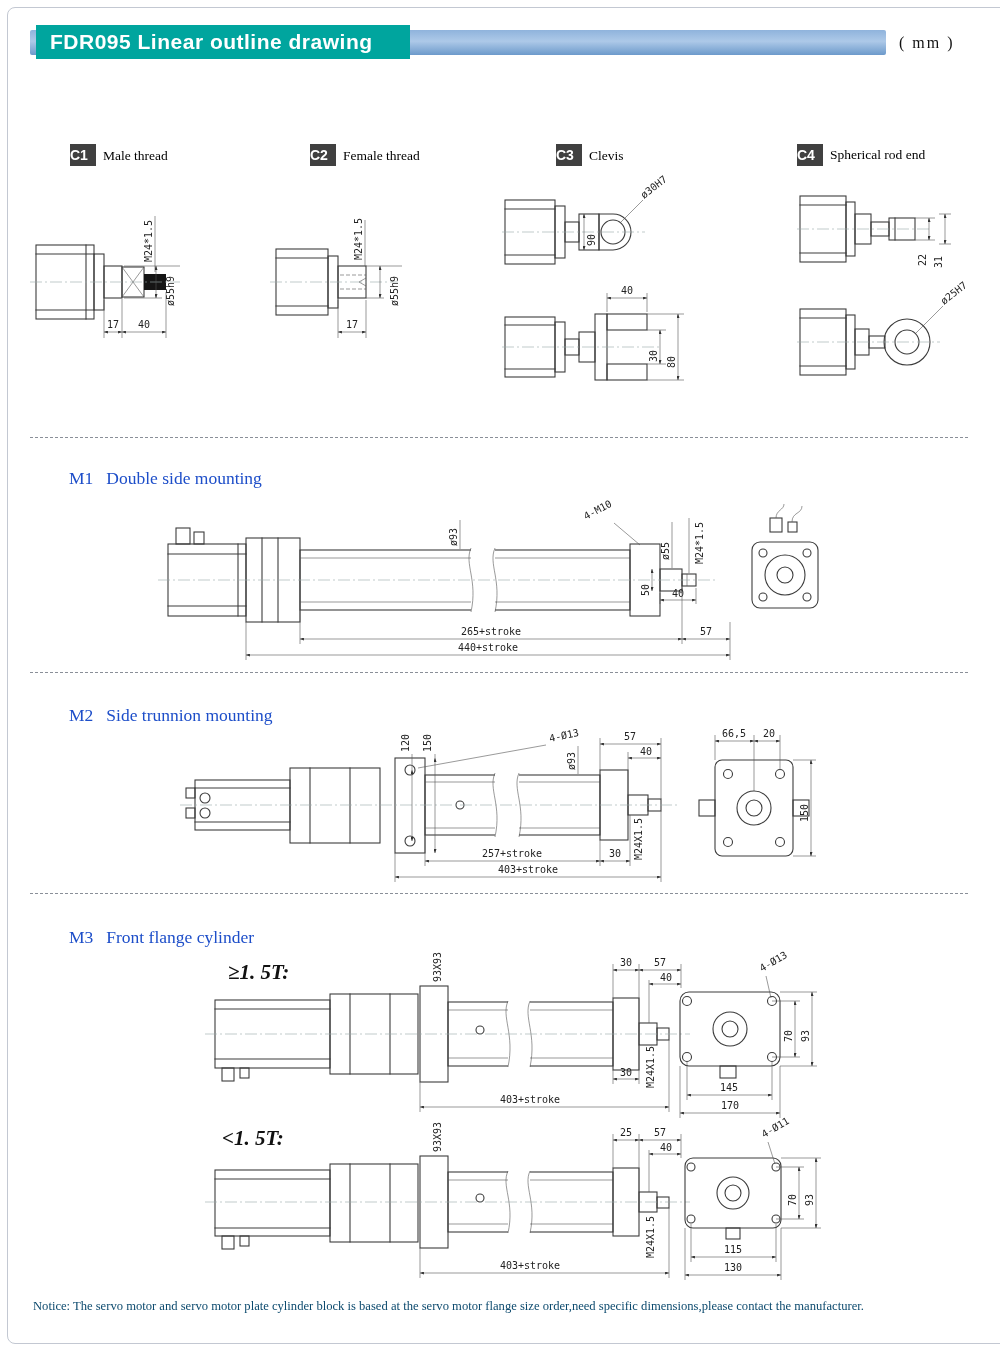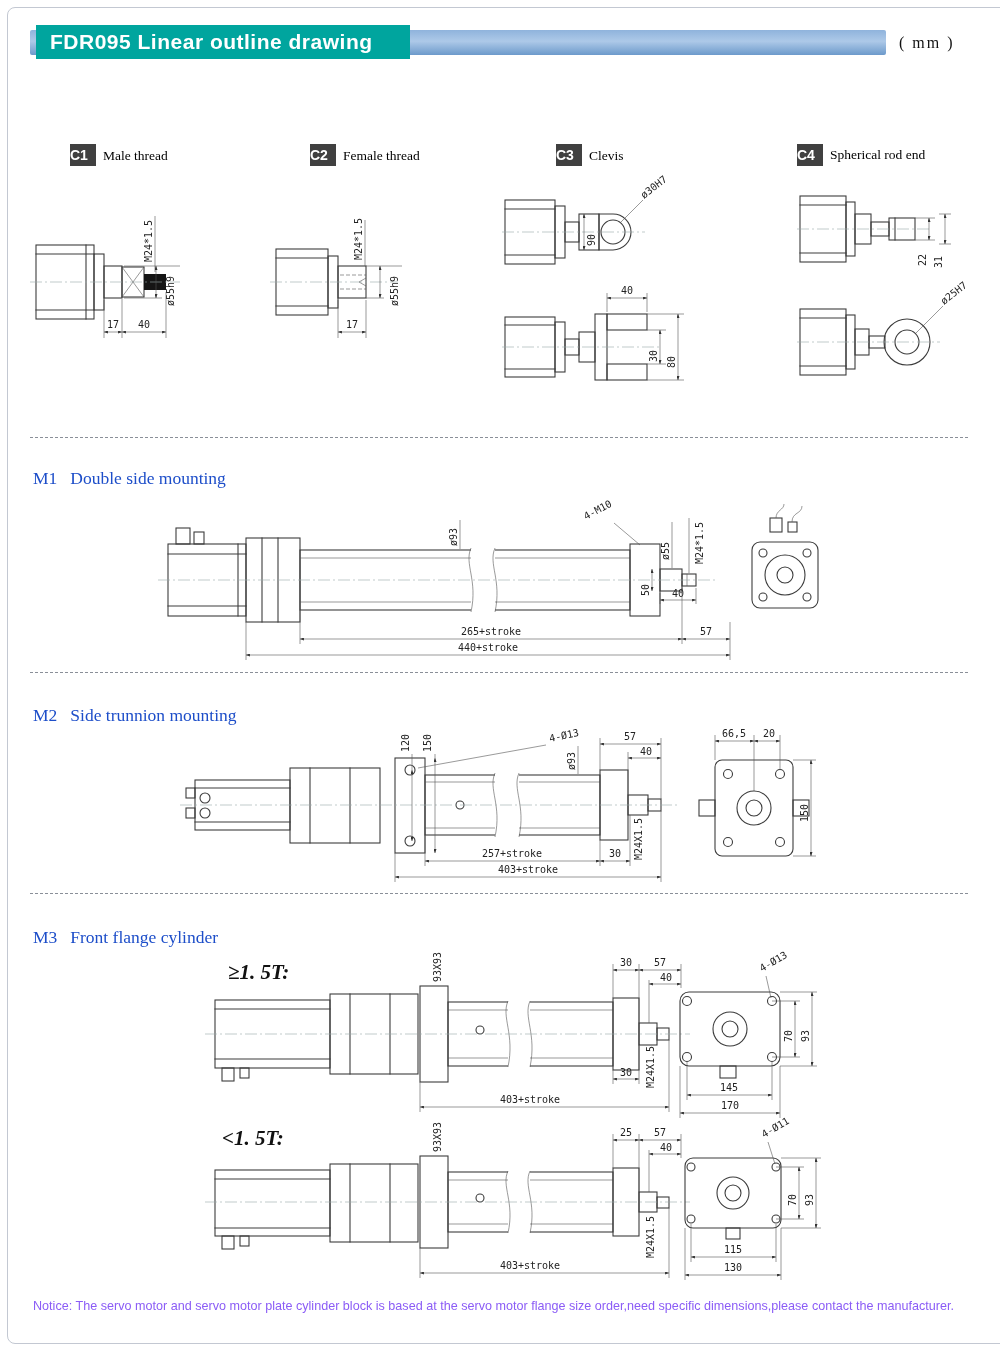--- a/index.html
+++ b/index.html
@@ -13,25 +13,25 @@
         color:#fff;font-family:"Liberation Sans",sans-serif;font-weight:bold;font-size:21px;
         line-height:34px;padding-left:14px;box-sizing:border-box;letter-spacing:0.5px;}
   .unit{position:absolute;left:899px;top:34px;font-size:16px;color:#111;letter-spacing:2px;text-align:right;}
   .sec-title{position:absolute;left:33px;top:91px;font-size:18px;color:#000;}
   
   .cbadge{position:absolute;width:26px;height:22px;background:#404040;color:#fff;
           line-height:22px;font-family:"Liberation Sans",sans-serif;font-weight:bold;font-size:14px;}
   .clabel{position:absolute;font-size:13.5px;color:#000;}
   
   .mtitle{position:absolute;left:33px;font-size:17.5px;color:#1d4ec9;}
-  .mtitle .code{margin-right:13px;}
+  .mtitle .code{margin-right:13px;margin-left:36px;}
   .wclass{position:absolute;font-size:21px;color:#111;font-weight:bold;font-style:italic;}
   .divider{position:absolute;left:30px;width:938px;border-top:1.5px dashed #8a8f98;height:0;}
-  .notice{position:absolute;left:33px;top:1299px;width:945px;font-family:Liberation Sans, sans-serif;
-          font-size:12.6px;color:#8b5cf6;white-space:nowrap;}
+  .notice{position:absolute;left:33px;top:1299px;width:945px;font-family:Liberation Serif, serif;
+          font-size:12.6px;color:#0c4a6e;white-space:nowrap;}
   
   svg.draw{position:absolute;overflow:visible;}
   .dr{stroke:#3c3c3c;stroke-width:1.1;fill:none;stroke-linecap:square;}
   .tn{stroke:#555;stroke-width:0.6;fill:none;}
   .cl{stroke:#9aa;stroke-width:0.6;fill:none;stroke-dasharray:12 3 2 3;}
   .dt{font-family:"DejaVu Sans Mono",monospace;font-size:10px;fill:#222;stroke:none;}
   .blk{fill:#151515;stroke:none;}
   .wh{fill:#fff;stroke:none;}
 </style>
 </head>

